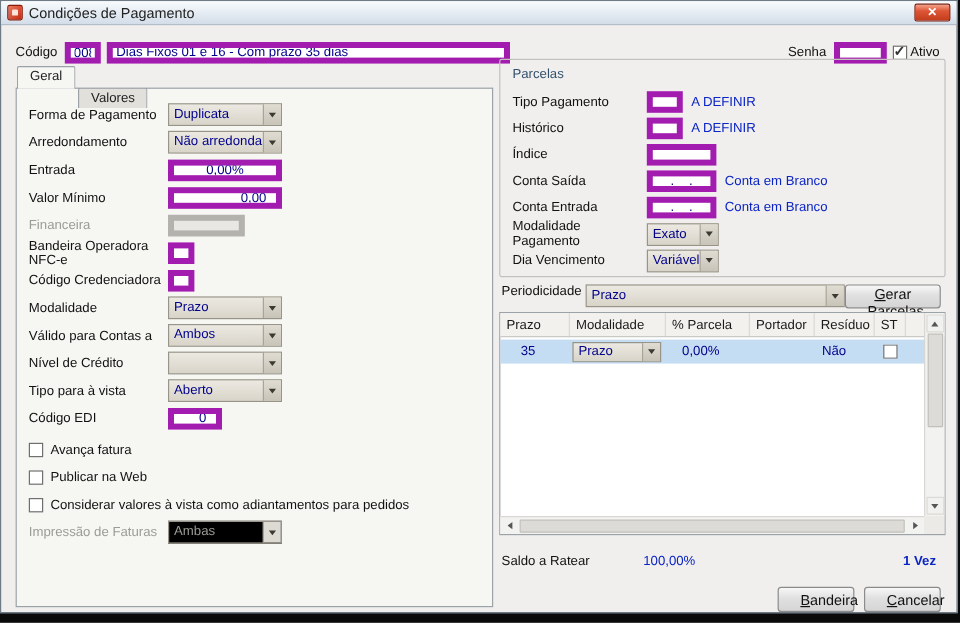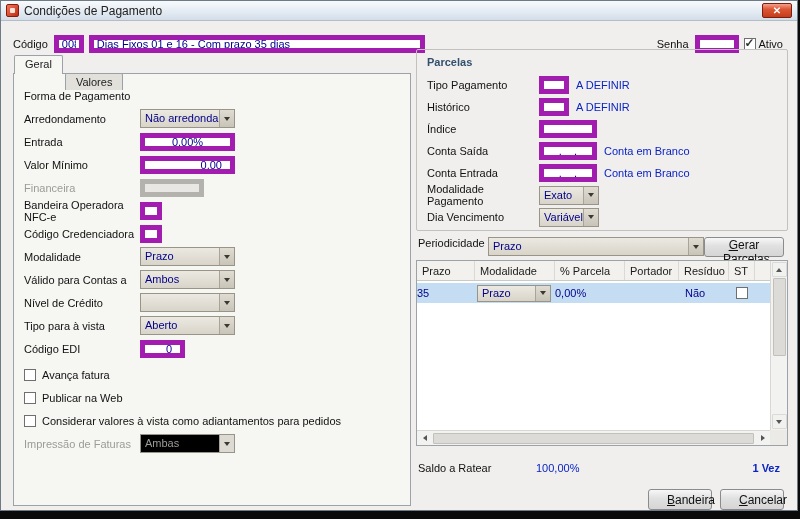--- a/index.html
+++ b/index.html
@@ -36,39 +36,39 @@
 .tri-up{width:0;height:0;border-left:3.5px solid transparent;border-right:3.5px solid transparent;border-bottom:4px solid #555}
 .tri-dn{width:0;height:0;border-left:3.5px solid transparent;border-right:3.5px solid transparent;border-top:4px solid #555}
 .tri-lf{width:0;height:0;border-top:3.5px solid transparent;border-bottom:3.5px solid transparent;border-right:4px solid #555}
 .tri-rt{width:0;height:0;border-top:3.5px solid transparent;border-bottom:3.5px solid transparent;border-left:4px solid #555}
 .cw95{width:95px;flex:0 0 auto}.cw60{width:60px;flex:0 0 auto}
 .dis-field{background:#e8e7e3;border-color:#b3b2ad}
 .combo.dis{background:#000000}.combo.dis .ct{color:#9b9b97}.combo.dis .cbtn{background:#dcdad3}
 .w64{width:64px}.w22{width:22px}.w45{width:45px}.w58{width:58px}
 .cblbl{margin-left:6px}
 .group{position:absolute;left:415px;top:48px;width:372px;height:182px;border:1px solid #c3c1bd;border-radius:2px;padding:24px 10px 0 10px}
-.group-title{position:absolute;left:10px;top:6px;font-weight:bold;color:#33506e}
+.group-title{position:absolute;left:10px;top:6px;font-weight:normal;color:#33506e}
 .prow{display:flex;align-items:center;height:22px}
 .prow .lbl{width:112px;flex:0 0 auto}
 .note{margin-left:7px;color:#0b24c4}
 .peri{position:absolute;left:417px;top:236px;width:366px;display:flex;align-items:flex-start}
 .peri .lbl{width:70px;flex:0 0 auto}
 .peri .combo{width:216px;flex:0 0 auto}
 .btn{height:21px;border:1px solid #8b8b8b;border-radius:3px;background:linear-gradient(180deg,#f7f7f7,#e0e0e0 45%,#d5d5d5);font-size:12px;color:#111;padding:0 18px;cursor:default}
 .bl{display:block}
 .bl::first-letter{text-decoration:underline}
 .gerar-btn{margin-left:auto;height:20px;width:80px}
 .grid{position:absolute;left:415px;top:259px;width:372px;height:186px;border:1px solid #9ba2a8;background:#fff}
 .ghead{display:flex;height:20px;background:#f2f1ee;border-bottom:1px solid #c9c9c6;padding-right:17px}
 .gh{padding:4px 0 0 5px;border-right:1px solid #dbd9d5;color:#1a1a1a;overflow:hidden;white-space:nowrap}
 .c1{width:58px;flex:0 0 auto}.c2{width:80px;flex:0 0 auto}.c3{width:70px;flex:0 0 auto}.c4{width:54px;flex:0 0 auto}.c5{width:50px;flex:0 0 auto}.c6{width:26px;flex:0 0 auto}
 .cfill{flex:1;border-right:none}
 .grow{display:flex;align-items:center;height:20px;margin-top:2px;background:#c5ddf3;color:#00008b;margin-right:17px}
 .gc{overflow:hidden;white-space:nowrap}
-.pr{text-align:left;padding-right:12px}
+.pr{text-align:center;padding-right:12px}
 .pl{padding-left:6px}
 .gridcombo{width:74px;height:17px;margin-left:2px}
 .gridcombo .ct{padding-top:1px}
 .c6cell{display:flex;justify-content:center}
 .vscroll{position:absolute;top:0;right:0;width:17px;height:169px;background:#f2f2f0;border-left:1px solid #d9d7d3;display:flex;flex-direction:column;align-items:center}
 .sbtn{width:15px;height:15px;display:flex;align-items:center;justify-content:center;background:#f1f1ef;border:1px solid #dcdad6;border-radius:1px;margin:1px 0;flex:0 0 auto}
 .vthumb{width:13px;height:78px;background:#dcdbd7;border:1px solid #c2c0bb;border-radius:1px}
 .vspacer{flex:1}
 .hscroll{position:absolute;left:0;bottom:0;height:15px;right:17px;background:#f2f2f0;border-top:1px solid #d9d7d3;display:flex;align-items:center}
 .hthumb{height:11px;flex:1;background:#dcdbd7;border:1px solid #c2c0bb;border-radius:1px;margin:0 1px}
@@ -106,20 +106,26 @@
 
   <div class="tabs">
     <div class="tab active">Geral</div>
     <div class="tab inactive">Valores</div>
   </div>
 
   <div class="panel">
 
     <div class="frow">
       <span class="lbl">Forma de Pagamento</span>
+      <div class="combo cw95">
+        <span class="ct">Duplicata</span>
+        <span class="cbtn">
+            <span class="tri"></span>
+          </span>
+      </div>
     </div>
 
     <div class="frow">
       <span class="lbl">Arredondamento</span>
       <div class="combo cw95">
         <span class="ct">Não arredonda</span>
         <span class="cbtn">
             <span class="tri"></span>
           </span>
       </div>

